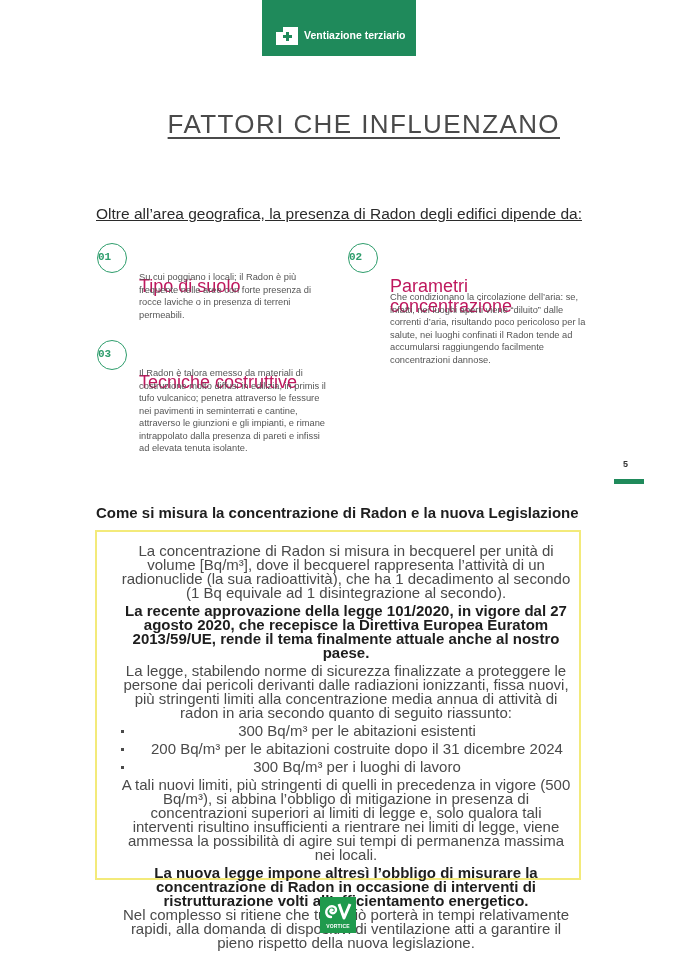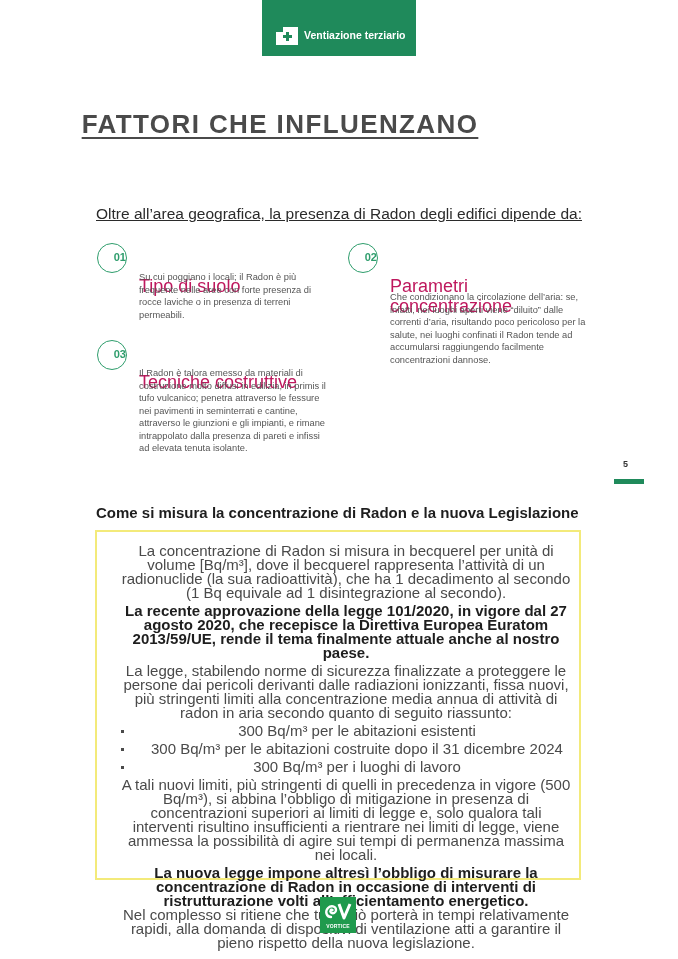--- a/index.html
+++ b/index.html
@@ -20,33 +20,33 @@
     }
     .header-tab .badge-cross {
       position: absolute; left: 7px; top: 5px; width: 9px; height: 9px;
     }
     .header-tab .label {
       position: absolute; left: 42px; top: 29px; font-size: 10.5px; font-weight: bold;
       color: #ffffff; white-space: nowrap;
     }
 
     .title {
-      position: absolute; left: 0; top: 108px; width: 560px; text-align: center;
-      font-size: 26px; font-weight: bold; color: #4a4a4a; letter-spacing: 1.4px; line-height: 32px;
+      position: absolute; left: 0; top: 108px; width: 560px; text-align: right;
+      font-size: 26px; font-weight: normal; color: #4a4a4a; letter-spacing: 1.4px; line-height: 32px;
     }
     .title span { text-decoration: underline; text-decoration-thickness: 2px; text-underline-offset: 4px; }
 
     .intro {
       position: absolute; left: 96px; top: 205px; font-size: 15.5px; color: #2b2b2b; white-space: nowrap; text-decoration: underline;
     }
 
     .factor { position: absolute; }
     .num-circle {
       position: absolute; width: 30px; height: 30px; border: 1.5px solid #2e9d6c; border-radius: 50%;
-      color: #2e9d6c; font-size: 11px; font-weight: bold; text-align: right; line-height: 27px;
+      color: #2e9d6c; font-size: 11px; font-weight: bold; text-align: left; line-height: 27px; font-family: Liberation Mono, monospace;
     }
     .factor-title {
       position: absolute; font-size: 18px; color: #be185d; line-height: 20px; white-space: nowrap; margin-top: 33px;
     }
     .factor-text {
       position: absolute; font-size: 9.3px; color: #555; line-height: 12.5px;
     }
 
     .page-num {
       position: absolute; left: 623px; top: 459px; font-size: 9px; font-weight: bold; color: #333;
@@ -126,21 +126,21 @@
 
 <h2 class="section-heading">Come si misura la concentrazione di Radon e la nuova Legislazione</h2>
 
 <div class="yellow-box"></div>
 <div class="box-content">
   <p>La concentrazione di Radon si misura in becquerel per unità di volume [Bq/m³], dove il becquerel rappresenta l’attività di un radionuclide (la sua radioattività), che ha 1 decadimento al secondo (1 Bq equivale ad 1 disintegrazione al secondo).</p>
   <p class="bold">La recente approvazione della legge 101/2020, in vigore dal 27 agosto 2020, che recepisce la Direttiva Europea Euratom 2013/59/UE, rende il tema finalmente attuale anche al nostro paese.</p>
   <p>La legge, stabilendo norme di sicurezza finalizzate a proteggere le persone dai pericoli derivanti dalle radiazioni ionizzanti, fissa nuovi, più stringenti limiti alla concentrazione media annua di attività di radon in aria secondo quanto di seguito riassunto:</p>
   <ul>
     <li>300 Bq/m³ per le abitazioni esistenti</li>
-    <li>300 Bq/m³ per le abitazioni costruite dopo il 31 dicembre 2024</li>
+    <li>200 Bq/m³ per le abitazioni costruite dopo il 31 dicembre 2024</li>
     <li>300 Bq/m³ per i luoghi di lavoro</li>
   </ul>
   <p>A tali nuovi limiti, più stringenti di quelli in precedenza in vigore (500 Bq/m³), si abbina l’obbligo di mitigazione in presenza di concentrazioni superiori ai limiti di legge e, solo qualora tali interventi risultino insufficienti a rientrare nei limiti di legge, viene ammessa la possibilità di agire sui tempi di permanenza massima nei locali.</p>
   <p class="bold" style="margin-bottom:0;">La nuova legge impone altresì l’obbligo di misurare la concentrazione di Radon in occasione di interventi di ristrutturazione volti all’efficientamento energetico.</p>
   <p>Nel complesso si ritiene che tutto ciò porterà in tempi relativamente rapidi, alla domanda di dispositivi di ventilazione atti a garantire il pieno rispetto della nuova legislazione.</p>
 </div>
 
 <div class="logo">
   <svg width="28" height="22" viewBox="0 0 28 22">
     <path d="M7 17 C2 17 1 11 4 8 C7 5 12 6 12 10 C12 13 9 14 7 12.5 C5.5 11 7 9 8.5 10" fill="none" stroke="#fff" stroke-width="2.4" stroke-linecap="round"></path>

